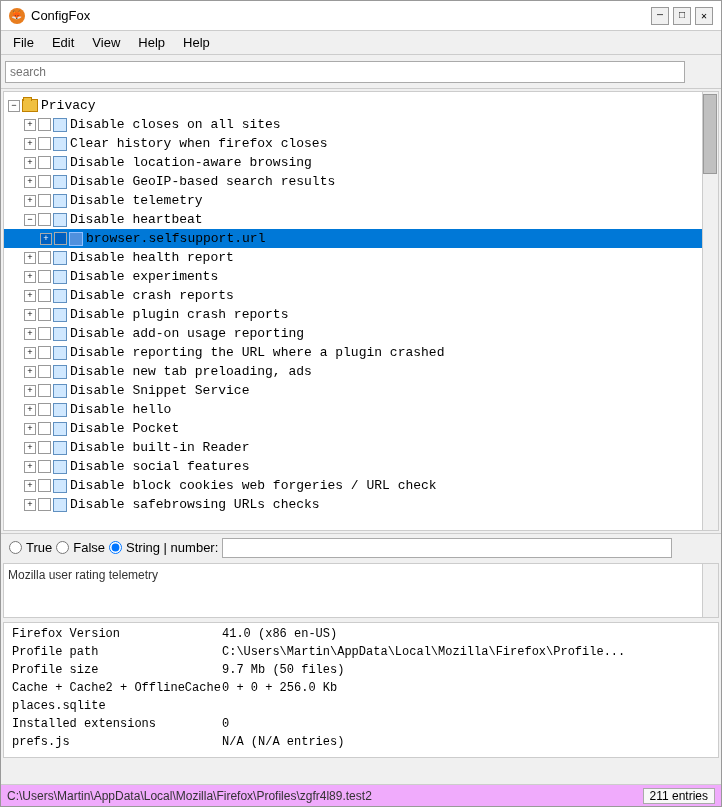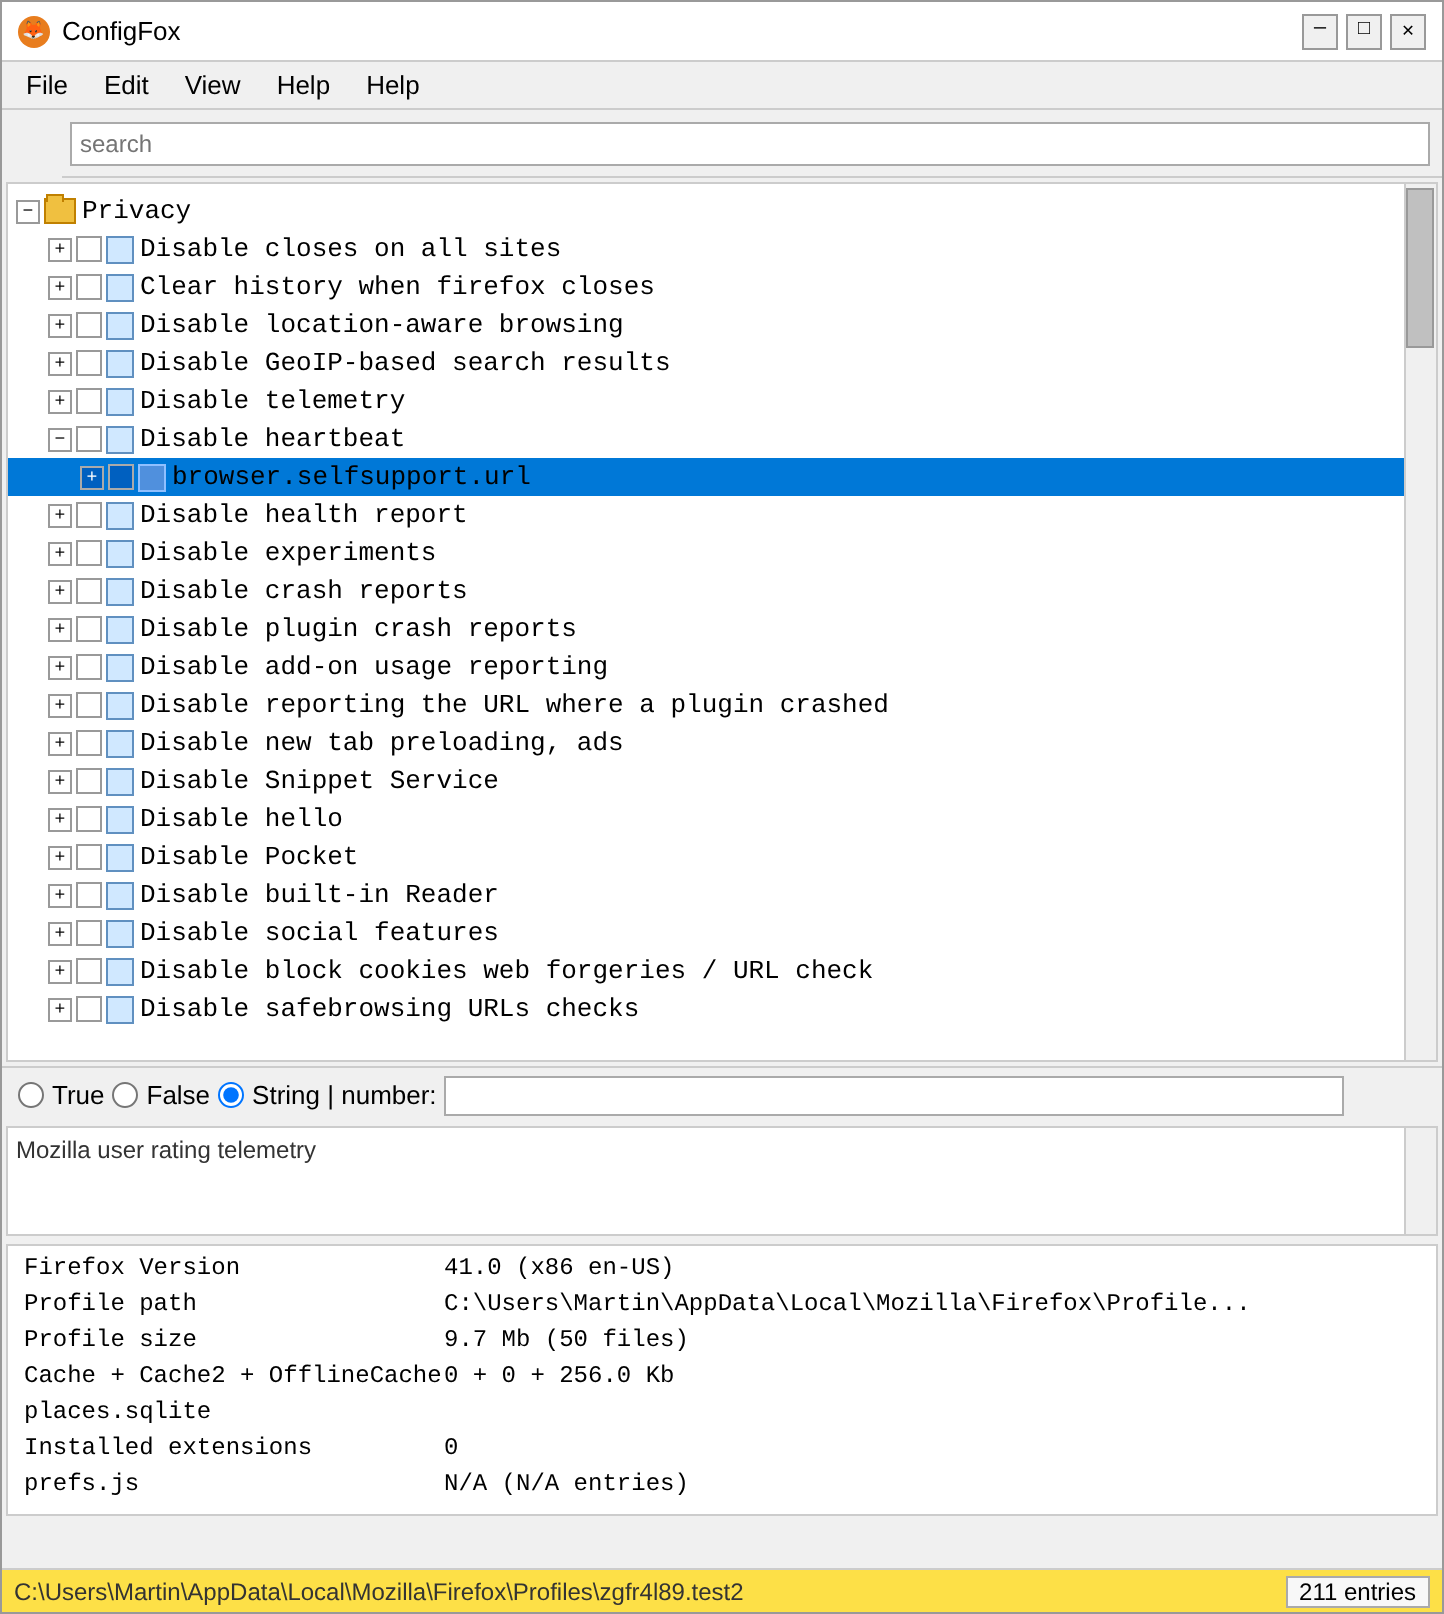--- a/index.html
+++ b/index.html
@@ -73,21 +73,20 @@
       padding: 2px 8px;
       cursor: pointer;
     }
     .toolbar {
       height: 34px;
       background: #f0f0f0;
       border-bottom: 1px solid #ccc;
       display: flex;
       align-items: center;
       padding: 2px 4px;
-      margin-left: 30px;
     }
     .search-box {
       width: 680px;
       height: 22px;
       border: 1px solid #aaa;
       background: white;
       padding: 0 4px;
       font-size: 12px;
       font-family: Arial, sans-serif;
     }
@@ -242,21 +241,21 @@
     }
     .info-label {
       width: 210px;
       color: #000;
     }
     .info-value {
       color: #000;
     }
     .status-bar {
       height: 22px;
-      background: #fde047;
+      background: #f0abfc;
       border-top: 1px solid #ccc;
       display: flex;
       align-items: center;
       justify-content: space-between;
       padding: 0 6px;
       font-family: Arial, sans-serif;
       font-size: 12px;
     }
     .status-path { color: #333; }
     .status-count {

